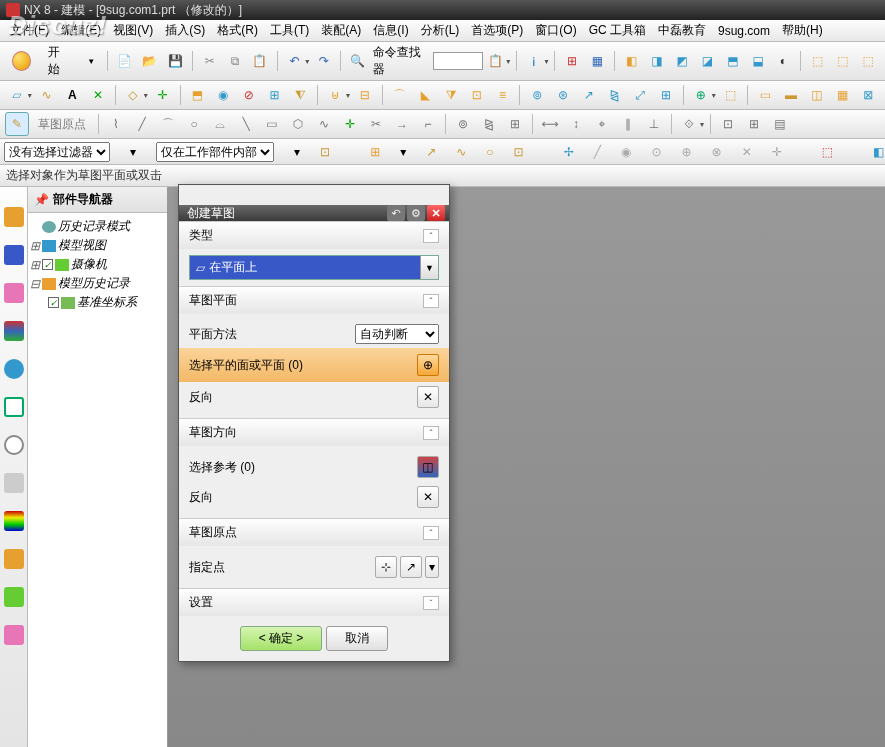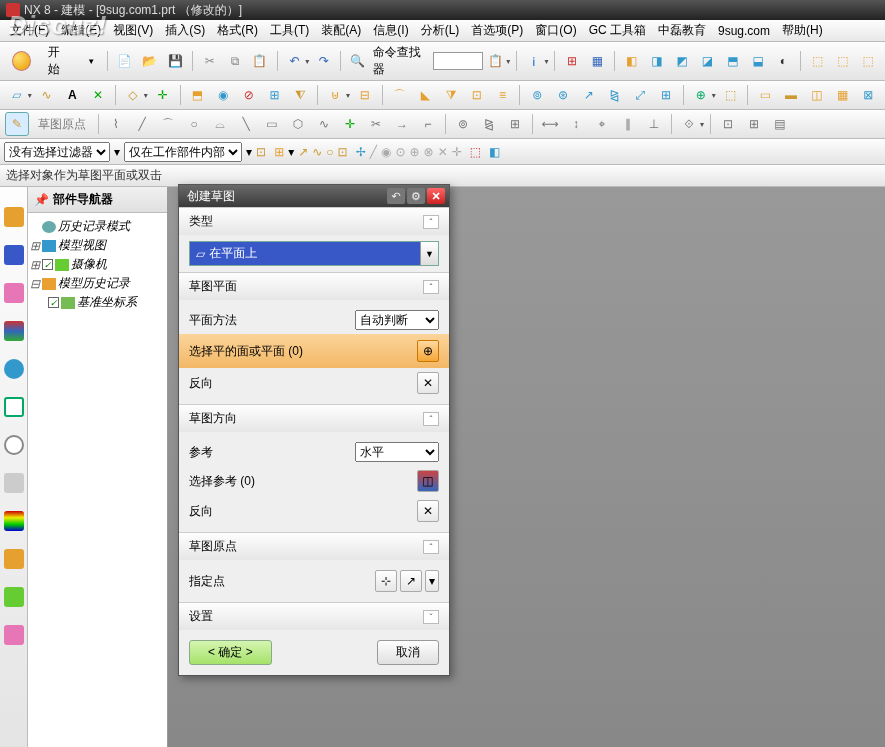--- a/index.html
+++ b/index.html
@@ -13,42 +13,42 @@
 .menubar span { padding: 2px 6px; cursor: default; }
 
 .toolbar { background: linear-gradient(#fdfdfd, #e4e4e4); border-bottom: 1px solid #bbb; display: flex; align-items: center; padding: 2px 4px; flex-wrap: nowrap; overflow: hidden; }
 .toolbar .tb-btn { width: 24px; height: 24px; margin: 0 1px; border: 1px solid transparent; border-radius: 3px; display: flex; align-items: center; justify-content: center; }
 .toolbar .sep { width: 1px; height: 20px; background: #bbb; margin: 0 4px; }
 .toolbar .drop-caret { font-size: 8px; color: #555; margin-left: -2px; margin-right: 2px; }
 
 .start-btn { display: flex; align-items: center; gap: 17px; padding: 2px 6px; }
 .start-btn .globe { width: 20px; height: 20px; border-radius: 50%; background: radial-gradient(circle at 30% 30%, #ffe070, #e69b00); border: 1px solid #c77; }
 
-.filter-bar { height: 26px; background: linear-gradient(#fdfdfd, #e4e4e4); display: flex; align-items: center; padding: 0 4px; gap: 4px; border-bottom: 1px solid #bbb; }
+.filter-bar { height: 26px; background: linear-gradient(#fdfdfd, #e4e4e4); display: flex; align-items: center; padding: 0 4px; gap: 20px; border-bottom: 1px solid #bbb; }
 .filter-bar select { height: 20px; font-size: 12px; }
 
 .status-row { height: 22px; background: linear-gradient(#fdfdfd, #e4e4e4); display: flex; align-items: center; padding: 0 6px; font-size: 12px; color: #333; border-bottom: 1px solid #bbb; }
 
 .main { display: flex; height: 562px; }
 .side-icons { width: 28px; background: linear-gradient(#fdfdfd, #e4e4e4); border-right: 1px solid #bbb; display: flex; flex-direction: column; padding-top: 20px; gap: 18px; align-items: center; }
 .side-icons .si { width: 20px; height: 20px; border-radius: 3px; }
 
 .nav-panel { width: 140px; background: #fff; border-right: 1px solid #999; display: flex; flex-direction: column; }
 .nav-header { background: linear-gradient(#f0f0f0, #e0e0e0); border-bottom: 1px solid #bbb; padding: 4px 6px; display: flex; align-items: center; gap: 4px; }
 .nav-colhdr { background: #f0f0f0; border-bottom: 1px solid #ccc; padding: 2px 6px; font-size: 11px; }
 .tree { padding: 4px 2px; font-size: 11px; font-style: italic; }
 .tree-row { display: flex; align-items: center; gap: 2px; padding: 1px 0; white-space: nowrap; }
 .tree-row .exp { width: 10px; text-align: center; color: #666; }
 .tree-row .chk { width: 11px; height: 11px; border: 1px solid #666; display: inline-flex; align-items: center; justify-content: center; font-size: 9px; color: #070; }
 .tree-row .ic { width: 14px; height: 12px; }
 
 .viewport { flex: 1; background: linear-gradient(#999, #888); position: relative; }
 
 .dialog { position: absolute; left: 178px; top: 184px; width: 272px; background: #efefef; border: 1px solid #555; box-shadow: 3px 3px 8px rgba(0,0,0,.35); z-index: 10; }
-.dialog-title { height: 22px; background: linear-gradient(#6a6a6a, #3a3a3a); color: #fff; display: flex; align-items: center; padding: 0 4px 0 8px; font-size: 12px; }
+.dialog-title { height: 16px; background: linear-gradient(#6a6a6a, #3a3a3a); color: #fff; display: flex; align-items: center; padding: 0 4px 0 8px; font-size: 12px; margin-top: 20px; }
 .dialog-title .spacer { flex: 1; }
 .dialog-title .hbtn { width: 18px; height: 16px; margin-left: 2px; display: flex; align-items: center; justify-content: center; border-radius: 2px; font-size: 11px; }
 .dialog-title .close { background: linear-gradient(#f66, #c22); color: #fff; font-weight: bold; }
 .dialog-title .gear { background: #777; color: #eee; }
 .dialog-title .undo { background: #777; color: #eee; }
 
 .section { border-top: 1px solid #ccc; }
 .sec-hdr { background: linear-gradient(#fefefe, #e6e6e6); padding: 5px 10px; display: flex; align-items: center; justify-content: space-between; font-size: 12px; }
 .sec-hdr .caret-box { width: 16px; height: 14px; border: 1px solid #bbb; background: #fff; display: flex; align-items: center; justify-content: center; font-size: 9px; color: #555; }
 .sec-body { padding: 6px 10px; background: #efefef; }
@@ -56,21 +56,21 @@
 .type-combo { display: flex; border: 1px solid #7a9; background: linear-gradient(#dfe8ff, #9fb3ee); }
 .type-combo .val { flex: 1; padding: 3px 6px; display: flex; align-items: center; gap: 4px; color: #fff; background: #3858c8; font-size: 12px; }
 .type-combo .caret { width: 18px; background: linear-gradient(#fff,#ddd); border-left: 1px solid #999; display: flex; align-items: center; justify-content: center; font-size: 9px; }
 
 .row { display: flex; align-items: center; justify-content: space-between; padding: 4px 0; }
 .row select { width: 84px; height: 20px; font-size: 12px; }
 .sel-row { background: linear-gradient(#fbd49a, #f3b866); margin: 0 -10px; padding: 6px 10px; display: flex; justify-content: space-between; align-items: center; }
 .icon-btn { width: 22px; height: 22px; border: 1px solid #aaa; background: linear-gradient(#fff,#e6e6e6); display: flex; align-items: center; justify-content: center; border-radius: 2px; font-size: 12px; }
 .icon-btn.orange { background: linear-gradient(#ffd9a0,#f5a637); border-color: #c70; }
 
-.dlg-buttons { padding: 10px; display: flex; justify-content: space-between; gap: 4px; background: #efefef; }
+.dlg-buttons { padding: 10px; display: flex; justify-content: center; gap: 4px; background: #efefef; }
 .dlg-buttons button { padding: 3px 18px; border: 1px solid #8a8; border-radius: 3px; font-size: 12px; }
 .dlg-buttons .ok { background: linear-gradient(#d4f5b0, #a6e26a); }
 .dlg-buttons .cancel { background: linear-gradient(#fefefe, #e0e0e0); border-color: #999; }
 </style>
 </head>
 <body>
 
 <div class="titlebar">
   <div class="app-icon"></div>
   <span>NX 8 - 建模 - [9sug.com1.prt （修改的）]</span>
@@ -514,24 +514,20 @@
     </div>
   </div>
 
   <div class="section">
     <div class="sec-hdr">
       <span>草图方向</span>
       <span class="caret-box">ˆ</span>
     </div>
     <div class="sec-body">
       <div class="row">
-        <span>参考</span>
-        <select><option>水平</option></select>
-      </div>
-      <div class="row">
         <span>选择参考 (0)</span>
         <span class="icon-btn" style="background:linear-gradient(#c44,#36b)">◫</span>
       </div>
       <div class="row">
         <span>反向</span>
         <span class="icon-btn">✕</span>
       </div>
     </div>
   </div>
 

